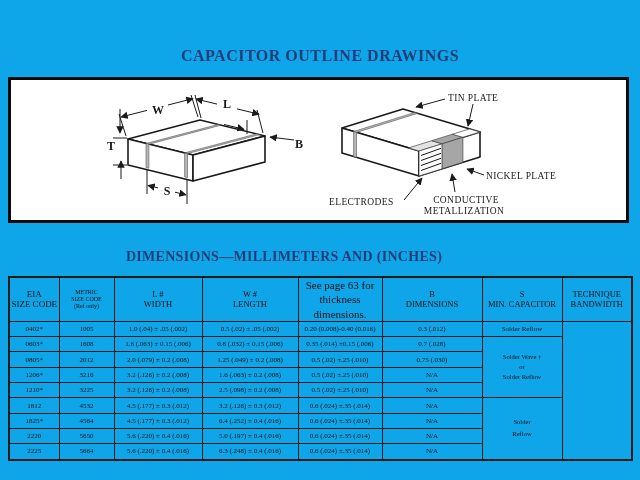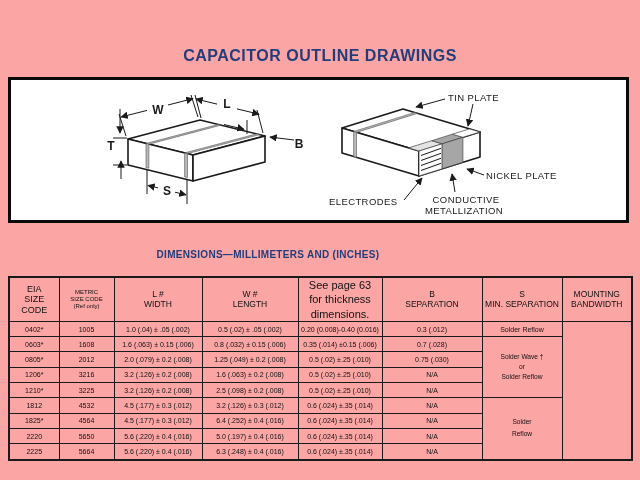--- a/index.html
+++ b/index.html
@@ -1,23 +1,23 @@
 <!DOCTYPE html>
 <html><head>
 <meta charset="utf-8">
 <style>
   html,body{margin:0;padding:0;background:#fff;}
-  #page{position:relative;width:640px;height:480px;background:#fca5a5;overflow:hidden;
-        font-family:Liberation Sans, sans-serif;color:#111;}
+  #page{position:relative;width:640px;height:480px;background:#0ea5e9;overflow:hidden;
+        font-family:Liberation Serif, serif;color:#111;}
   .main-title{position:absolute;top:47px;left:0;width:640px;text-align:center;
         font-size:16px;font-weight:bold;letter-spacing:.5px;color:#223d7a;}
   .drawing-box{position:absolute;left:8px;top:77px;width:621px;height:146px;
         border:3px solid #0a0a0a;box-sizing:border-box;background:#fff;}
   .dims-title{position:absolute;top:249px;left:0;width:536px;text-align:center;
-        font-size:10px;font-weight:bold;letter-spacing:.3px;color:#223d7a;}
+        font-size:14px;font-weight:bold;letter-spacing:.3px;color:#223d7a;padding-left:16px;}
   .tbl-wrap{position:absolute;left:8px;top:276px;width:502px;}
   table.dims{border-collapse:collapse;width:623px;table-layout:fixed;
         border:2px solid #1a1a1a;}
   table.dims th,table.dims td{border:1px solid #1a1a1a;text-align:center;
         vertical-align:middle;padding:0 1px;overflow:hidden;}
   table.dims thead th{height:26px;font-weight:normal;}
   table.dims tbody td{height:14.3px;font-size:7px;}
   .h-big{display:block;font-size:9px;line-height:1.15;}
   .h-med{display:block;font-size:8.5px;line-height:1.2;}
   .h-sm{display:block;font-size:6px;line-height:1.15;}
@@ -163,28 +163,28 @@
             <span class="h-med">L #</span>
             <span class="h-med">WIDTH</span>
           </th>
           <th>
             <span class="h-med">W #</span>
             <span class="h-med">LENGTH</span>
           </th>
           <td class="note-cell" rowspan="10">See page 63 for thickness dimensions.</td>
           <th>
             <span class="h-med">B</span>
-            <span class="h-med">SEPARATION</span>
+            <span class="h-med">DIMENSIONS</span>
           </th>
           <th>
             <span class="h-med">S</span>
-            <span class="h-med">MIN. SEPARATION</span>
-          </th>
-          <th>
-            <span class="h-med">MOUNTING</span>
+            <span class="h-med">MIN. CAPACITOR</span>
+          </th>
+          <th>
+            <span class="h-med">TECHNIQUE</span>
             <span class="h-med">BANDWIDTH</span>
           </th>
         </tr>
       </thead>
       <tbody>
         <tr>
           <td>0402*</td>
           <td>1005</td>
           <td>1.0 (.04) ± .05 (.002)</td>
           <td>0.5 (.02) ± .05 (.002)</td>

